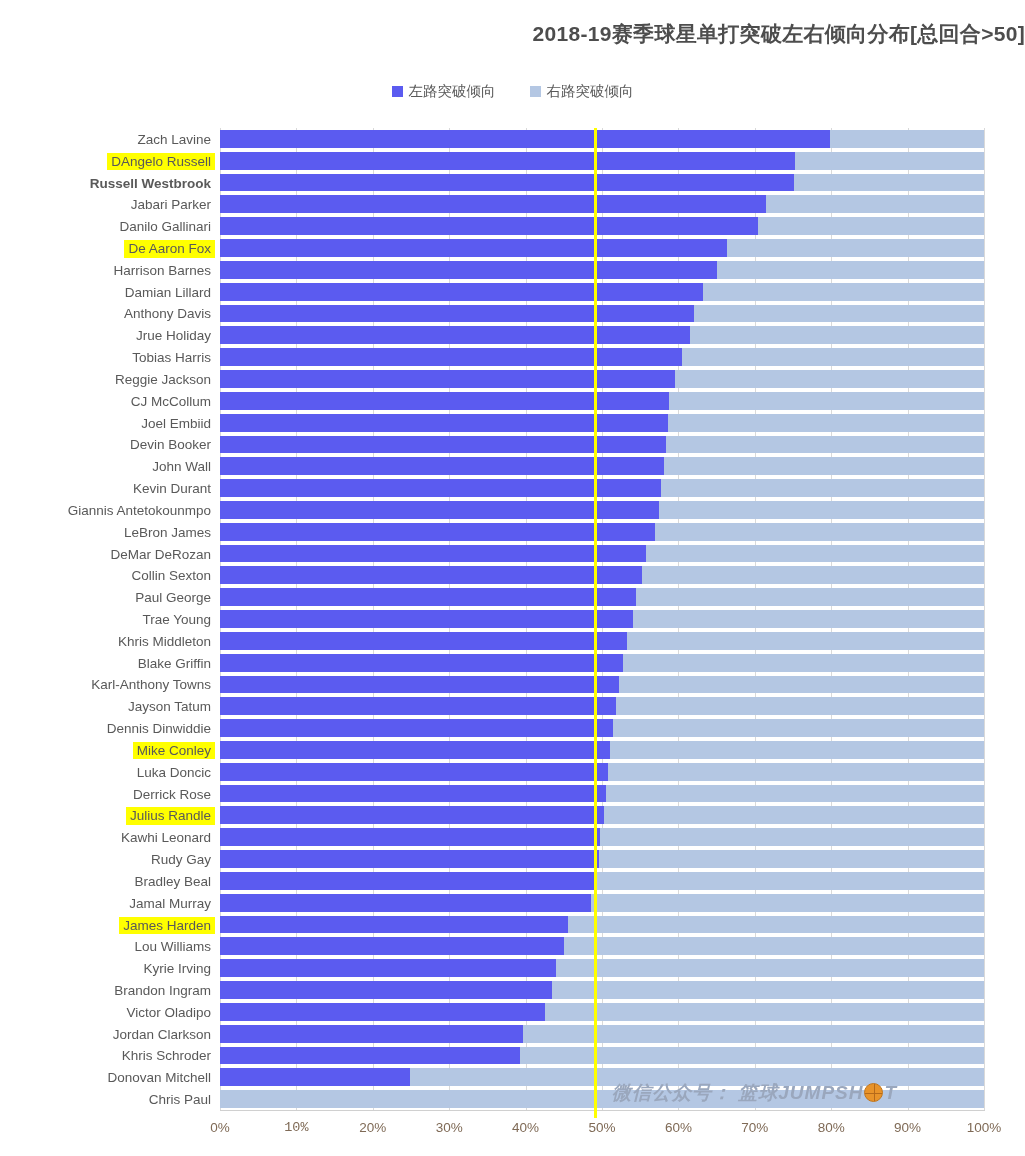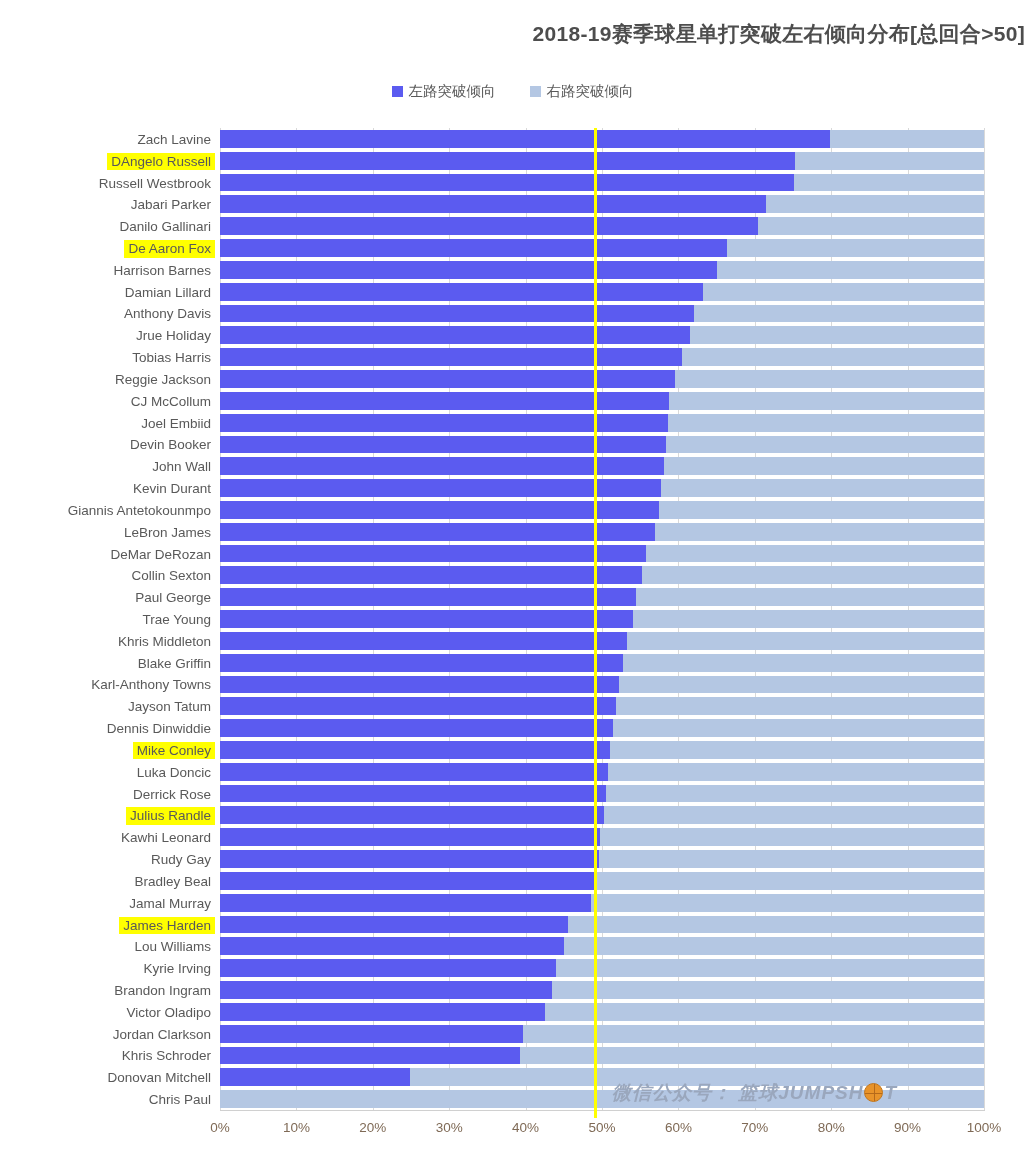--- a/index.html
+++ b/index.html
@@ -134,21 +134,21 @@
       </div>
       <div class="legend-item">
         <span class="legend-swatch" style="background: rgb(180, 199, 227);"></span>
         <span>右路突破倾向</span>
       </div>
     </div>
 
   <div class="ylabels" id="ylabels">
       <div class="ylabel" style="top: 3.91111px;"><span class="txt">Zach Lavine</span></div>
       <div class="ylabel hl" style="top: 25.7333px;"><span class="txt">DAngelo Russell</span></div>
-      <div class="ylabel" style="top: 47.5556px;"><span class="txt">Russell Westbrook</span></div>
+      <div class="ylabel" style="top: 47.5556px; font-weight: bold;"><span class="txt">Russell Westbrook</span></div>
       <div class="ylabel" style="top: 69.3778px;"><span class="txt">Jabari Parker</span></div>
       <div class="ylabel" style="top: 91.2px;"><span class="txt">Danilo Gallinari</span></div>
       <div class="ylabel hl" style="top: 113.022px;"><span class="txt">De Aaron Fox</span></div>
       <div class="ylabel" style="top: 134.844px;"><span class="txt">Harrison Barnes</span></div>
       <div class="ylabel" style="top: 156.667px;"><span class="txt">Damian Lillard</span></div>
       <div class="ylabel" style="top: 178.489px;"><span class="txt">Anthony Davis</span></div>
       <div class="ylabel" style="top: 200.311px;"><span class="txt">Jrue Holiday</span></div>
       <div class="ylabel" style="top: 222.133px;"><span class="txt">Tobias Harris</span></div>
       <div class="ylabel" style="top: 243.956px;"><span class="txt">Reggie Jackson</span></div>
       <div class="ylabel" style="top: 265.778px;"><span class="txt">CJ McCollum</span></div>
@@ -379,21 +379,21 @@
         <div class="seg-right" style="background: rgb(180, 199, 227);"></div>
       </div>
     </div>
 
   <div class="plot-border-bottom"></div>
 
   <div class="mid-line"></div>
 
   <div class="xlabels" id="xlabels">
       <div class="xlabel" style="left: 0px;">0%</div>
-      <div class="xlabel" style="left: 76.4px;">10%</div>
+      <div class="xlabel" style="left: 76.4px; font-family: Liberation Mono, monospace;">10%</div>
       <div class="xlabel" style="left: 152.8px;">20%</div>
       <div class="xlabel" style="left: 229.2px;">30%</div>
       <div class="xlabel" style="left: 305.6px;">40%</div>
       <div class="xlabel" style="left: 382px;">50%</div>
       <div class="xlabel" style="left: 458.4px;">60%</div>
       <div class="xlabel" style="left: 534.8px;">70%</div>
       <div class="xlabel" style="left: 611.2px;">80%</div>
       <div class="xlabel" style="left: 687.6px;">90%</div>
       <div class="xlabel" style="left: 764px;">100%</div>
     </div>

